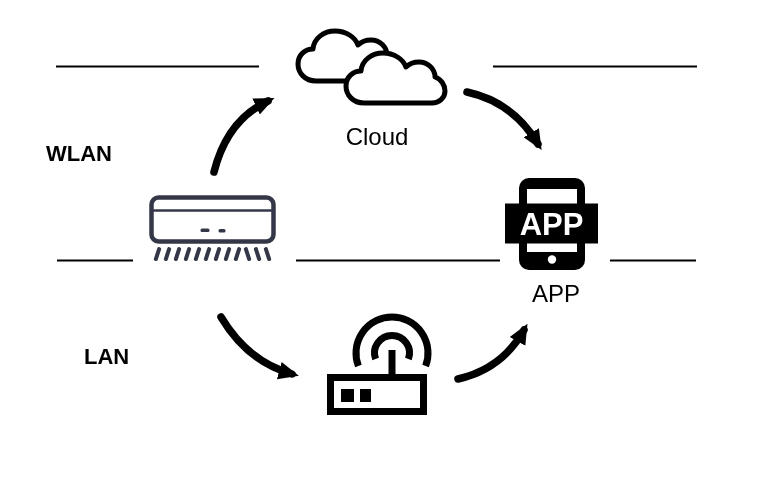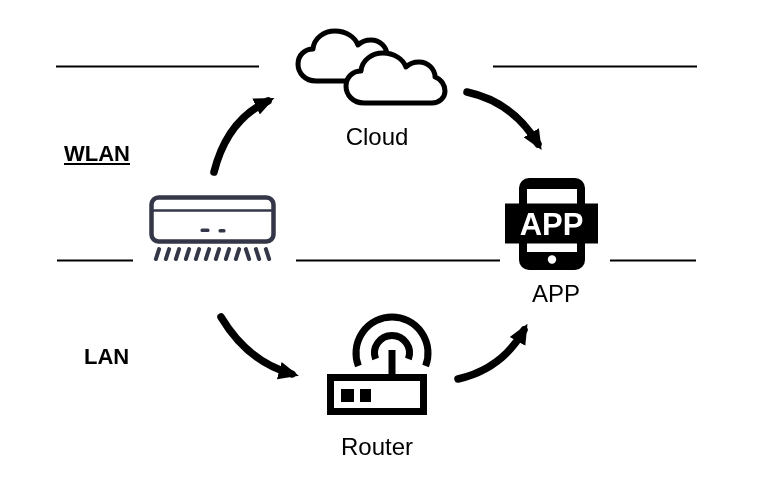--- a/index.html
+++ b/index.html
@@ -81,20 +81,19 @@
 
     <g>
       <rect x="519" y="178" width="66" height="92" rx="10" fill="#000"></rect>
       <rect x="527" y="189" width="50" height="63" fill="#fff"></rect>
       <circle cx="552" cy="259.5" r="4.2" fill="#fff"></circle>
       <rect x="505" y="203.5" width="93" height="40" fill="#000"></rect>
       <text x="551.5" y="234.5" text-anchor="middle" fill="#fff" font-size="31" font-weight="bold" font-family="Liberation Sans, sans-serif">APP</text>
     </g>
   </svg>
 
-  <div class="zone" style="left:64px; top:141px;text-decoration:underline;">WLAN</div>
+  <div class="zone" style="left:46px; top:141px;">WLAN</div>
   <div class="zone" style="left:84px; top:344px;">LAN</div>
 
   <div class="lbl" style="left:337px; top:124px; width:80px;">Cloud</div>
   <div class="lbl" style="left:516px; top:281px; width:80px;">APP</div>
-  <div class="lbl" style="left:337px; top:434px; width:80px;">Router</div>
 
 </div>
 
 </body></html>

